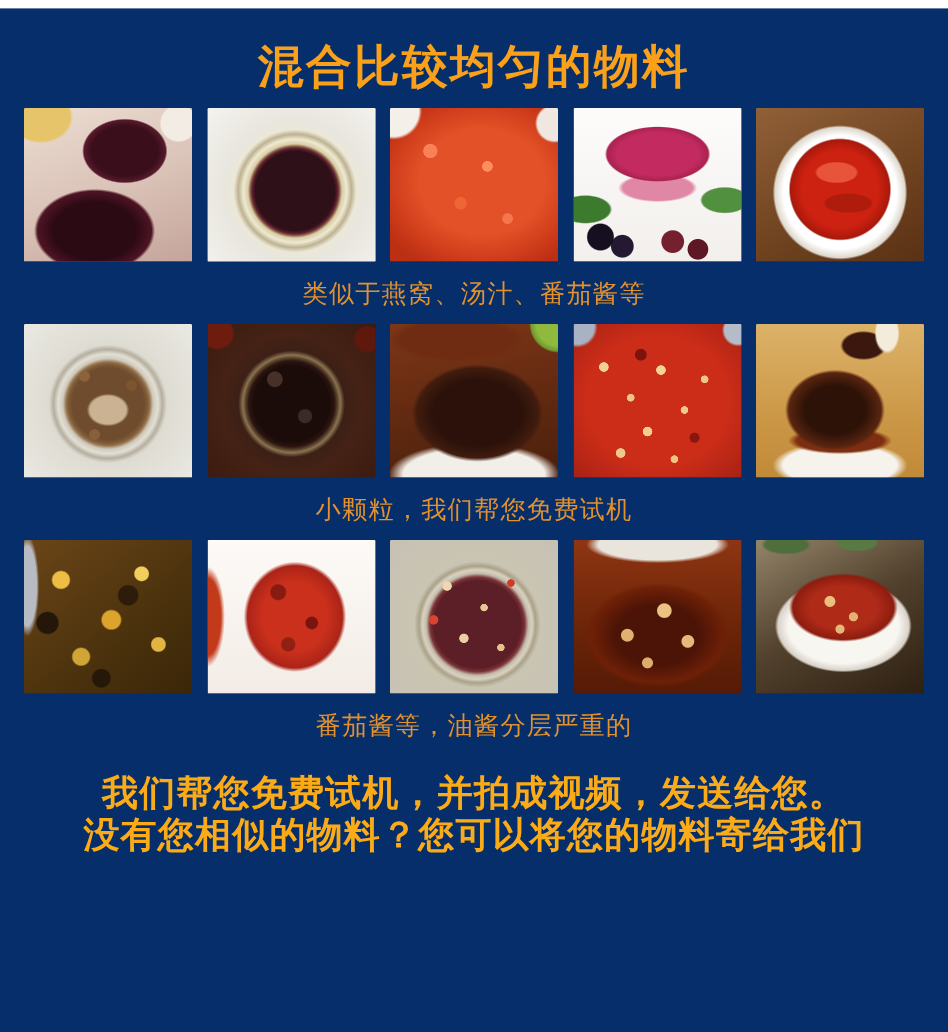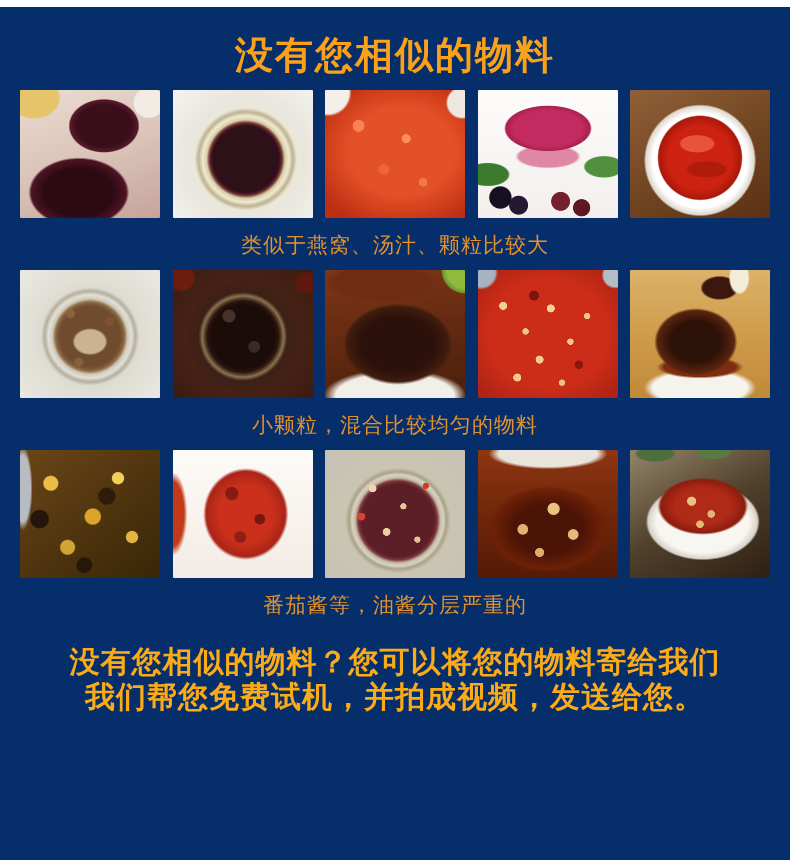--- a/index.html
+++ b/index.html
@@ -164,48 +164,48 @@
     radial-gradient(ellipse 62px 42px at 52% 56%, #f8f6f1 0 74%, #d9d3c9 88%, transparent 92%),
     radial-gradient(ellipse 30px 12px at 18% 3%, #4e6e3c 0 58%, transparent 70%),
     radial-gradient(ellipse 26px 10px at 60% 2%, #5a7a44 0 58%, transparent 70%),
     linear-gradient(150deg, #94846a 0%, #50402c 50%, #2e2012 100%); }
 </style>
 </head>
 <body>
 
 <div class="top-strip"></div>
 
-<h1 class="title">没有您相似的物料</h1>
+<h1 class="title">混合比较均匀的物料</h1>
 
 <div class="image-row">
   <div class="tile t-r1c1"></div>
   <div class="tile t-r1c2"></div>
   <div class="tile t-r1c3"></div>
   <div class="tile t-r1c4"></div>
   <div class="tile t-r1c5"></div>
 </div>
-<div class="caption">类似于燕窝、汤汁、颗粒比较大</div>
+<div class="caption">类似于燕窝、汤汁、番茄酱等</div>
 
 <div class="image-row">
   <div class="tile t-r2c1"></div>
   <div class="tile t-r2c2"></div>
   <div class="tile t-r2c3"></div>
   <div class="tile t-r2c4"></div>
   <div class="tile t-r2c5"></div>
 </div>
-<div class="caption">小颗粒，混合比较均匀的物料</div>
+<div class="caption">小颗粒，我们帮您免费试机</div>
 
 <div class="image-row">
   <div class="tile t-r3c1"></div>
   <div class="tile t-r3c2"></div>
   <div class="tile t-r3c3"></div>
   <div class="tile t-r3c4"></div>
   <div class="tile t-r3c5"></div>
 </div>
 <div class="caption">番茄酱等，油酱分层严重的</div>
 
 <div class="headline">
+  <div>我们帮您免费试机，并拍成视频，发送给您。</div>
   <div>没有您相似的物料？您可以将您的物料寄给我们</div>
-  <div>我们帮您免费试机，并拍成视频，发送给您。</div>
 </div>
 
 <div class="address-block">
 </div>
 
 </body></html>

